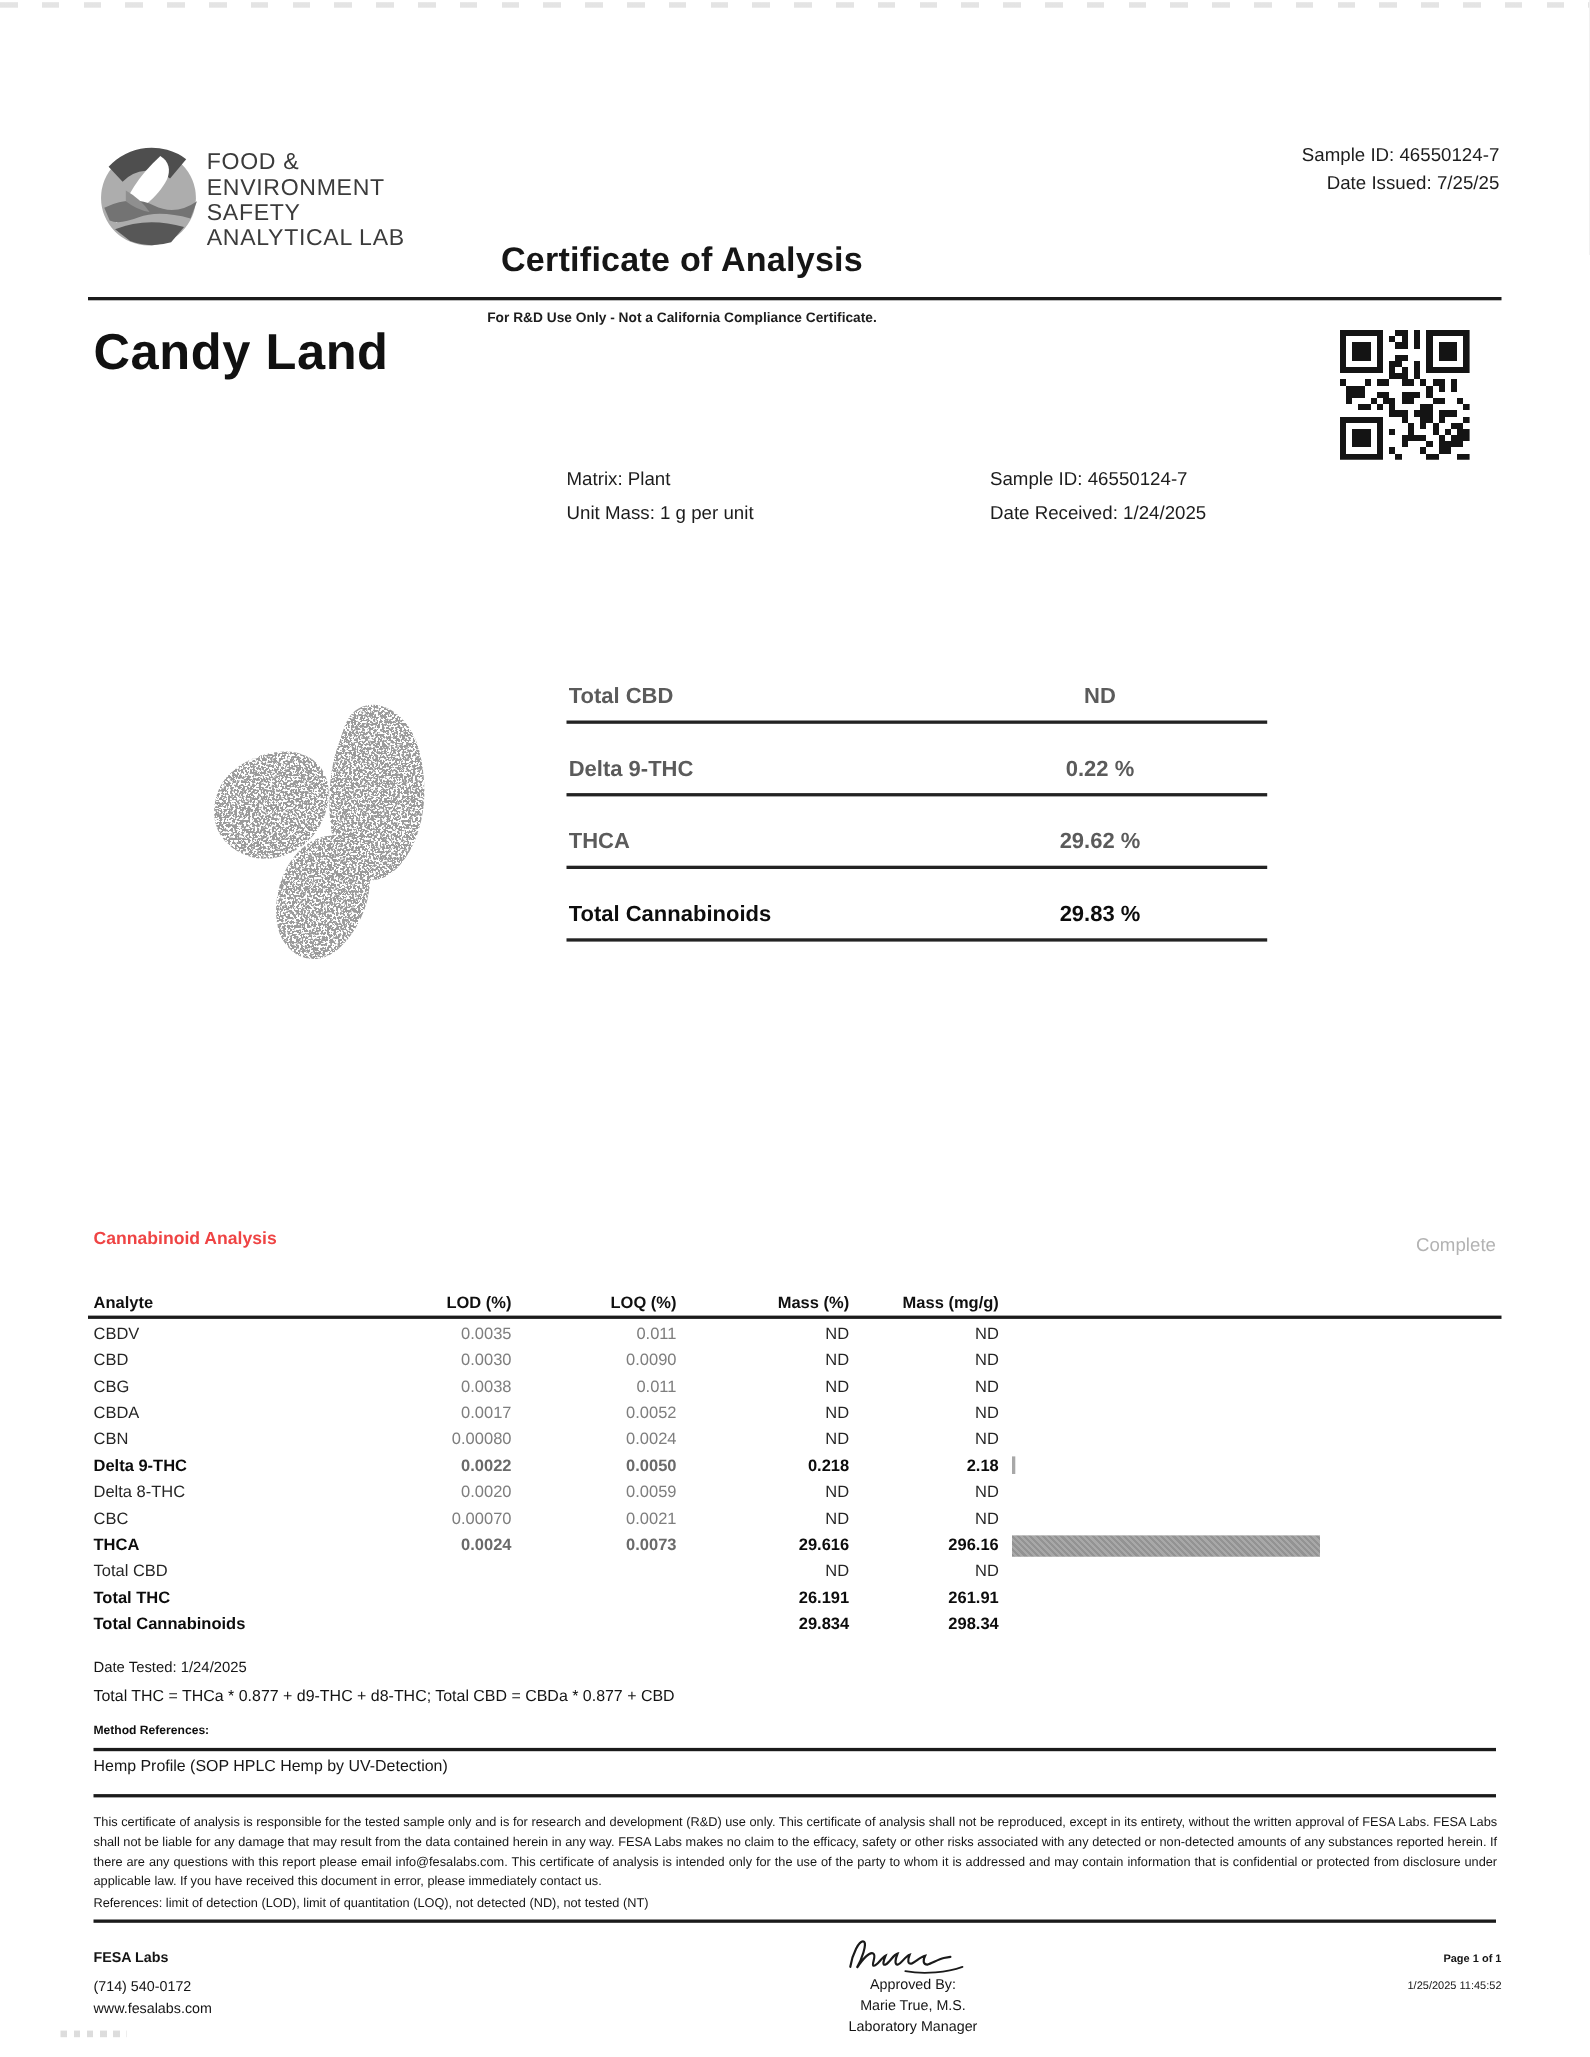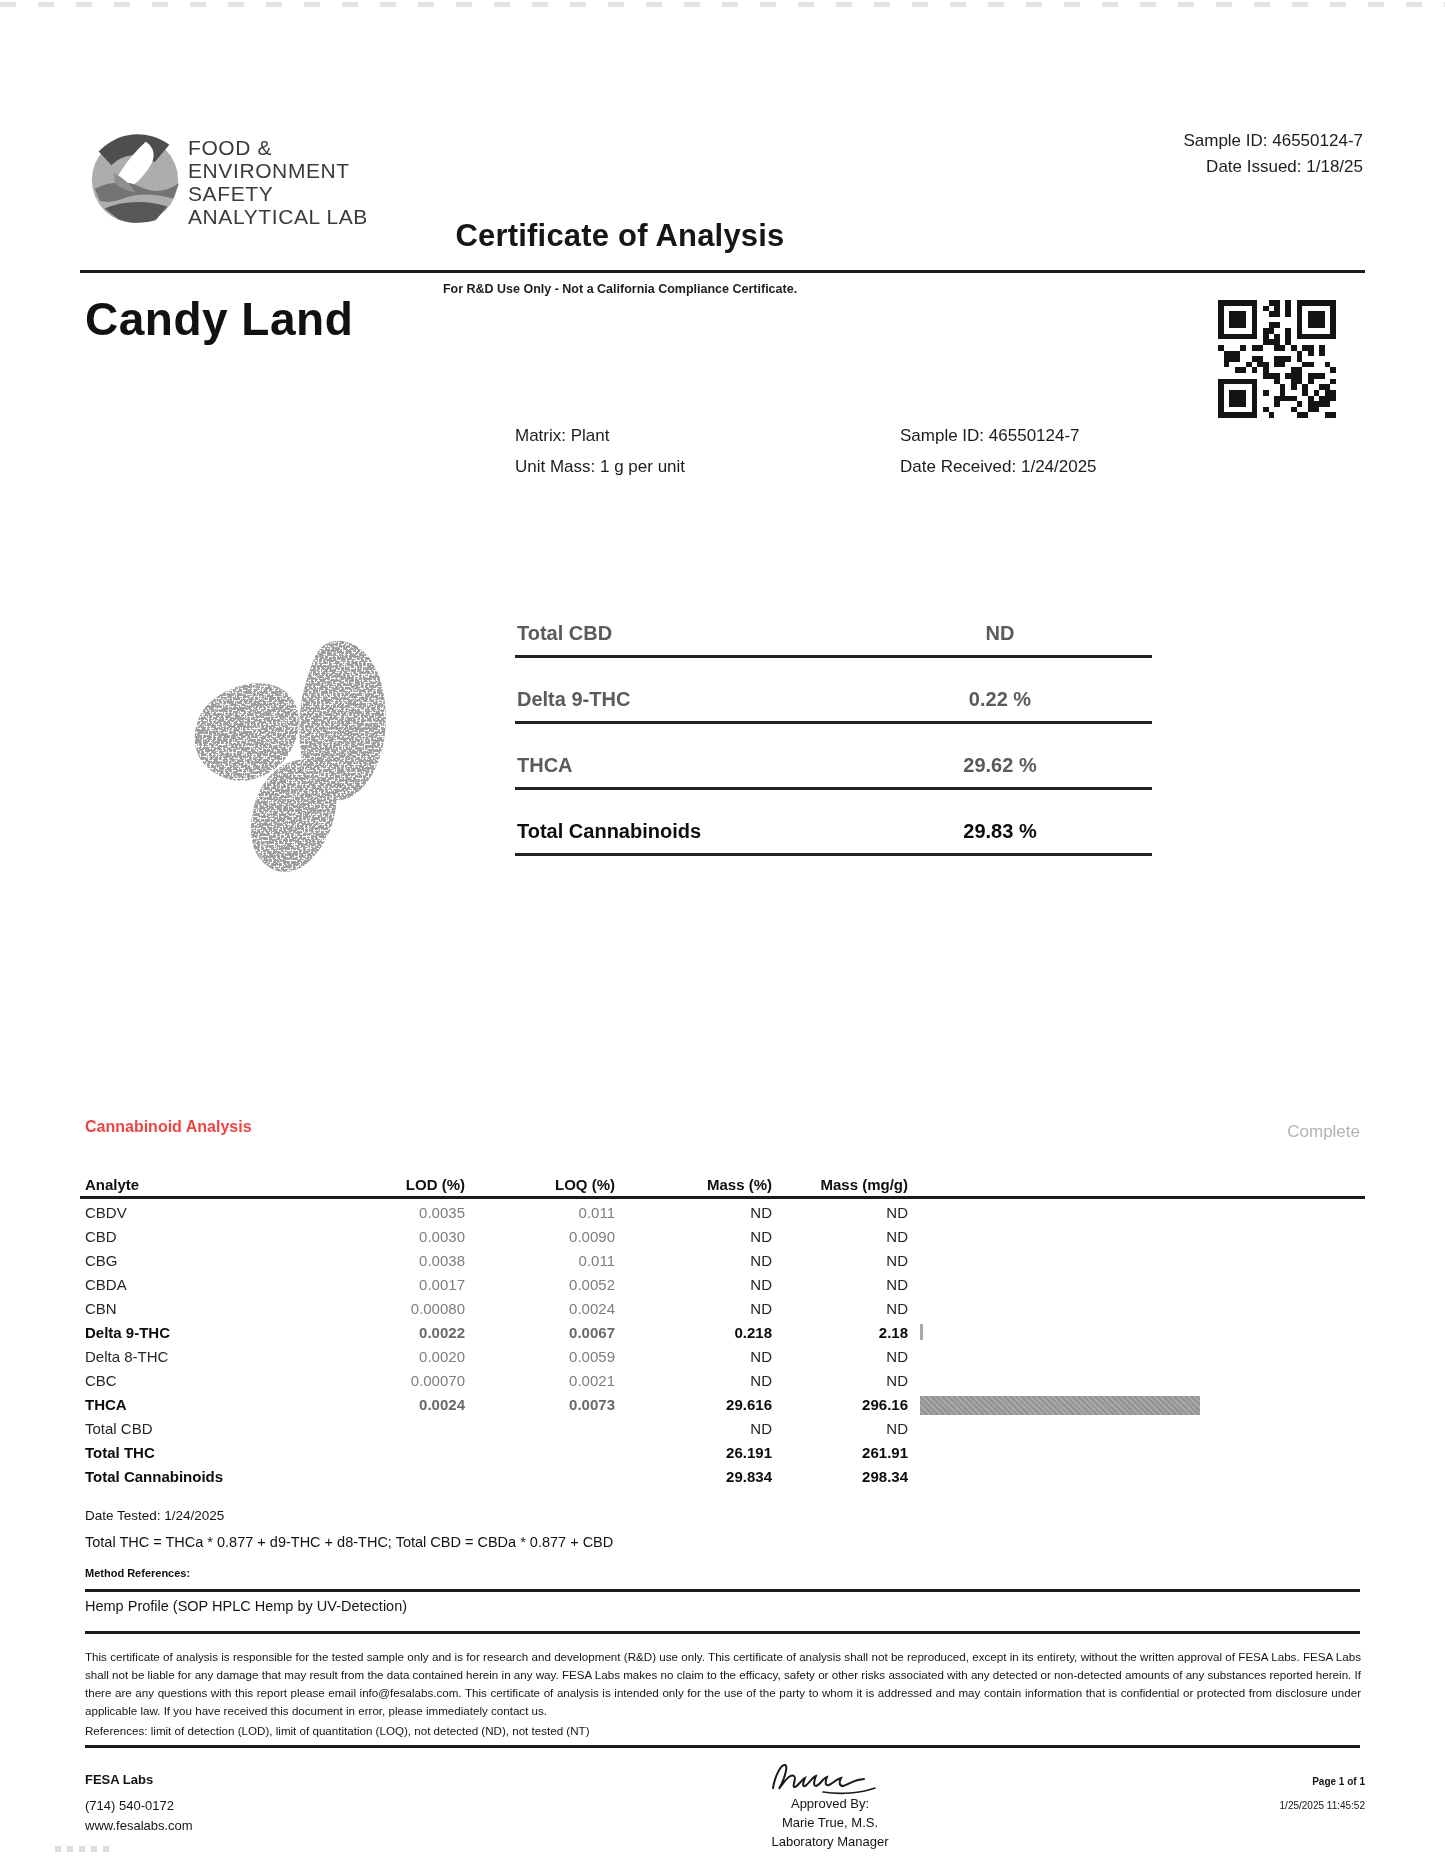--- a/index.html
+++ b/index.html
@@ -102,21 +102,21 @@
     <div>FOOD &amp;</div>
     <div>ENVIRONMENT</div>
     <div>SAFETY</div>
     <div>ANALYTICAL LAB</div>
   </div>
 
   <div class="abs coa-title">Certificate of Analysis</div>
 
   <div class="abs issue-block">
     <div>Sample ID: 46550124-7</div>
-    <div>Date Issued: 1/18/25</div>
+    <div>Date Issued: 7/25/25</div>
   </div>
 
   <div class="rule rule1"></div>
   <div class="abs coa-sub">For R&amp;D Use Only - Not a California Compliance Certificate.</div>
 
   <div class="abs product-name">Candy Land</div>
 
   <div class="abs qr">
     <svg id="qr-svg" width="118" height="118" viewBox="0 0 21 21" shape-rendering="crispEdges">
         <rect x="0" y="0" width="1" height="1" fill="#141414"></rect>
@@ -433,21 +433,21 @@
       <span class="c-lod">0.00080</span>
       <span class="c-loq">0.0024</span>
       <span class="c-mass">ND</span>
       <span class="c-mgg">ND</span>
 
     </div>
 
     <div class="t-row bold">
       <span class="c-analyte">Delta 9-THC</span>
       <span class="c-lod">0.0022</span>
-      <span class="c-loq">0.0067</span>
+      <span class="c-loq">0.0050</span>
       <span class="c-mass">0.218</span>
       <span class="c-mgg">2.18</span>
       <span class="c-bar" style="display: block; width: 3px; background: rgb(168, 168, 168); height: 16px;"></span>
     </div>
 
     <div class="t-row">
       <span class="c-analyte">Delta 8-THC</span>
       <span class="c-lod">0.0020</span>
       <span class="c-loq">0.0059</span>
       <span class="c-mass">ND</span>

